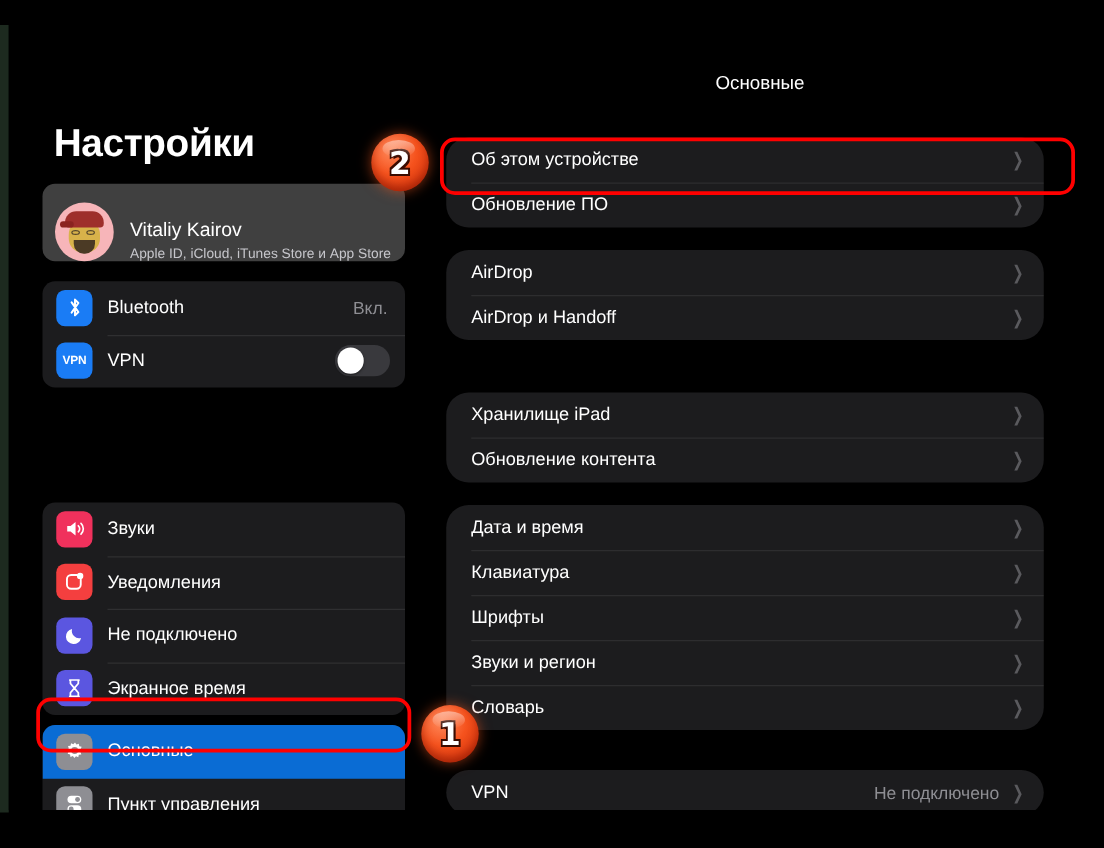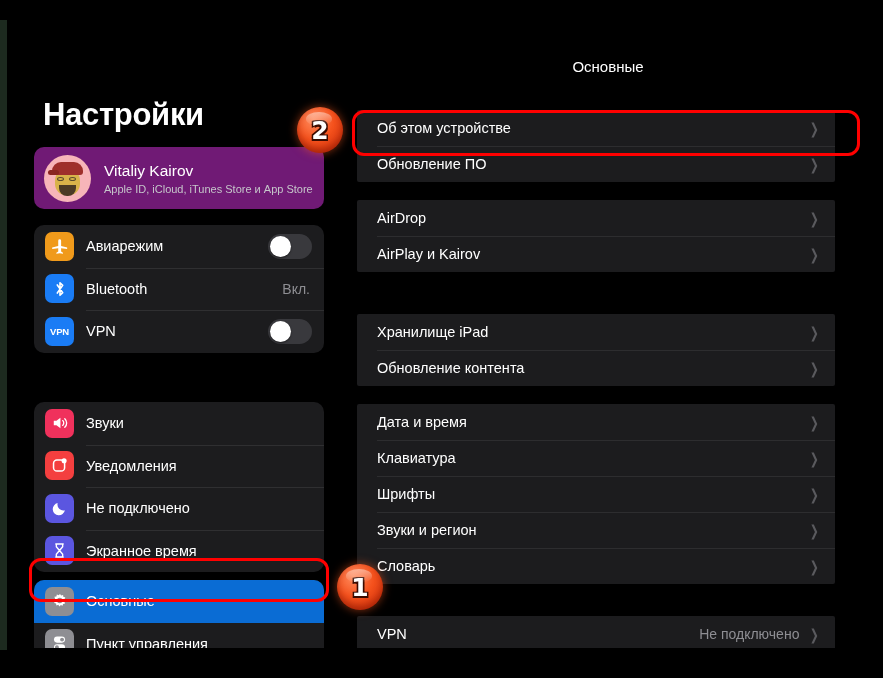--- a/index.html
+++ b/index.html
@@ -90,22 +90,22 @@
     position: absolute; left: 2px; top: 2px; width: 21px; height: 21px;
     border-radius: 50%; background: #fff;
     box-shadow: 0 1px 2px rgba(0,0,0,.5);
   }
   .sb-row.selected { background: #0a6cd4; }
   .sb-row.selected .sb-label { font-weight: normal; }
   .sb-row.selected + .sb-row::before { background: transparent; }
   
   #profile-card {
     position: absolute; left: 27px; top: 127px; width: 290px; height: 62px;
-    background: #701a75; border-radius: 10px;
-    display: flex; align-items: center; padding-left: 10px;
+    background: #404040; border-radius: 10px;
+    display: flex; align-items: flex-end; padding-left: 10px;
   }
   #avatar {
     width: 47px; height: 47px; border-radius: 50%; flex: 0 0 47px;
     background: #f7b5b9; position: relative; overflow: hidden;
   }
   .av-face {
     position: absolute; left: 11px; top: 13px; width: 25px; height: 27px;
     background: #d8b24a; border-radius: 48% 48% 42% 42%;
   }
   .av-cap {
@@ -133,21 +133,21 @@
   #panel {
     position: absolute; left: 333px; top: 20px; width: 550px; height: 628px;
     background: #000; overflow: hidden;
   }
   #panel-title {
     position: absolute; top: 38px; left: 0; width: 550px;
     text-align: center; font-size: 15px; color: #fff; font-weight: 500;
   }
   .pn-group {
     position: absolute; left: 24px; width: 478px;
-    background: #1c1c1e; border-radius: 2px; overflow: hidden;
+    background: #1c1c1e; border-radius: 18px; overflow: hidden;
   }
   .pn-row {
     position: relative; height: 36px; display: flex; align-items: center;
     padding: 0 14px 0 20px;
   }
   .pn-row + .pn-row::before {
     content: ""; position: absolute; left: 20px; right: 0; top: 0;
     height: 1px; background: #2d2d2f;
   }
   .pn-label { font-size: 14.5px; color: #fff; white-space: nowrap; }
@@ -231,31 +231,20 @@
         <span class="av-beard"></span>
       </div>
       <div id="profile-text">
         <div id="profile-name">Vitaliy Kairov</div>
         <div id="profile-sub">Apple ID, iCloud, iTunes Store и App Store</div>
       </div>
     </div>
 
     <div class="sb-group" style="top:205px">
 
-      <div class="sb-row">
-        <span class="sb-ico-box" style="background:#f09a1b">
-          <svg width="17" height="17" viewBox="0 0 20 20">
-              <path d="M19 11.3 11.9 9.5 11.9 3.3 A1.7 1.7 0 0 0 8.5 3.3 L8.5 9.5 1.4 11.3 1.4 13 8.5 12 8.5 16 6.3 17.3 6.3 18.6 10.2 17.8 14.1 18.6 14.1 17.3 11.9 16 11.9 12 19 13 Z" fill="#fff"></path>
-            </svg>
-        </span>
-        <span class="sb-label">Авиарежим</span>
-        <span class="toggle">
-            <span class="toggle-knob"></span>
-          </span>
-      </div>
 
 
       <div class="sb-row">
         <span class="sb-ico-box" style="background:#1a7cf5">
           <svg width="12" height="18" viewBox="0 0 12 20">
               <path d="M3 5.5 L9 14 L6 17 L6 3 L9 6 L3 14.5" stroke="#fff" stroke-width="1.8" fill="none" stroke-linejoin="round" stroke-linecap="round"></path>
             </svg>
         </span>
         <span class="sb-label">Bluetooth</span>
         <span class="sb-value">Вкл.</span>
@@ -359,21 +348,21 @@
     </div>
 
     <div class="pn-group" style="top:180px">
       <div class="pn-row">
         <span class="pn-label">AirDrop</span>
         <span class="pn-right">
           <span class="chev">❯</span>
         </span>
       </div>
       <div class="pn-row">
-        <span class="pn-label">AirPlay и Kairov</span>
+        <span class="pn-label">AirDrop и Handoff</span>
         <span class="pn-right">
           <span class="chev">❯</span>
         </span>
       </div>
     </div>
 
     <div class="pn-group" style="top:294px">
       <div class="pn-row">
         <span class="pn-label">Хранилище iPad</span>
         <span class="pn-right">

